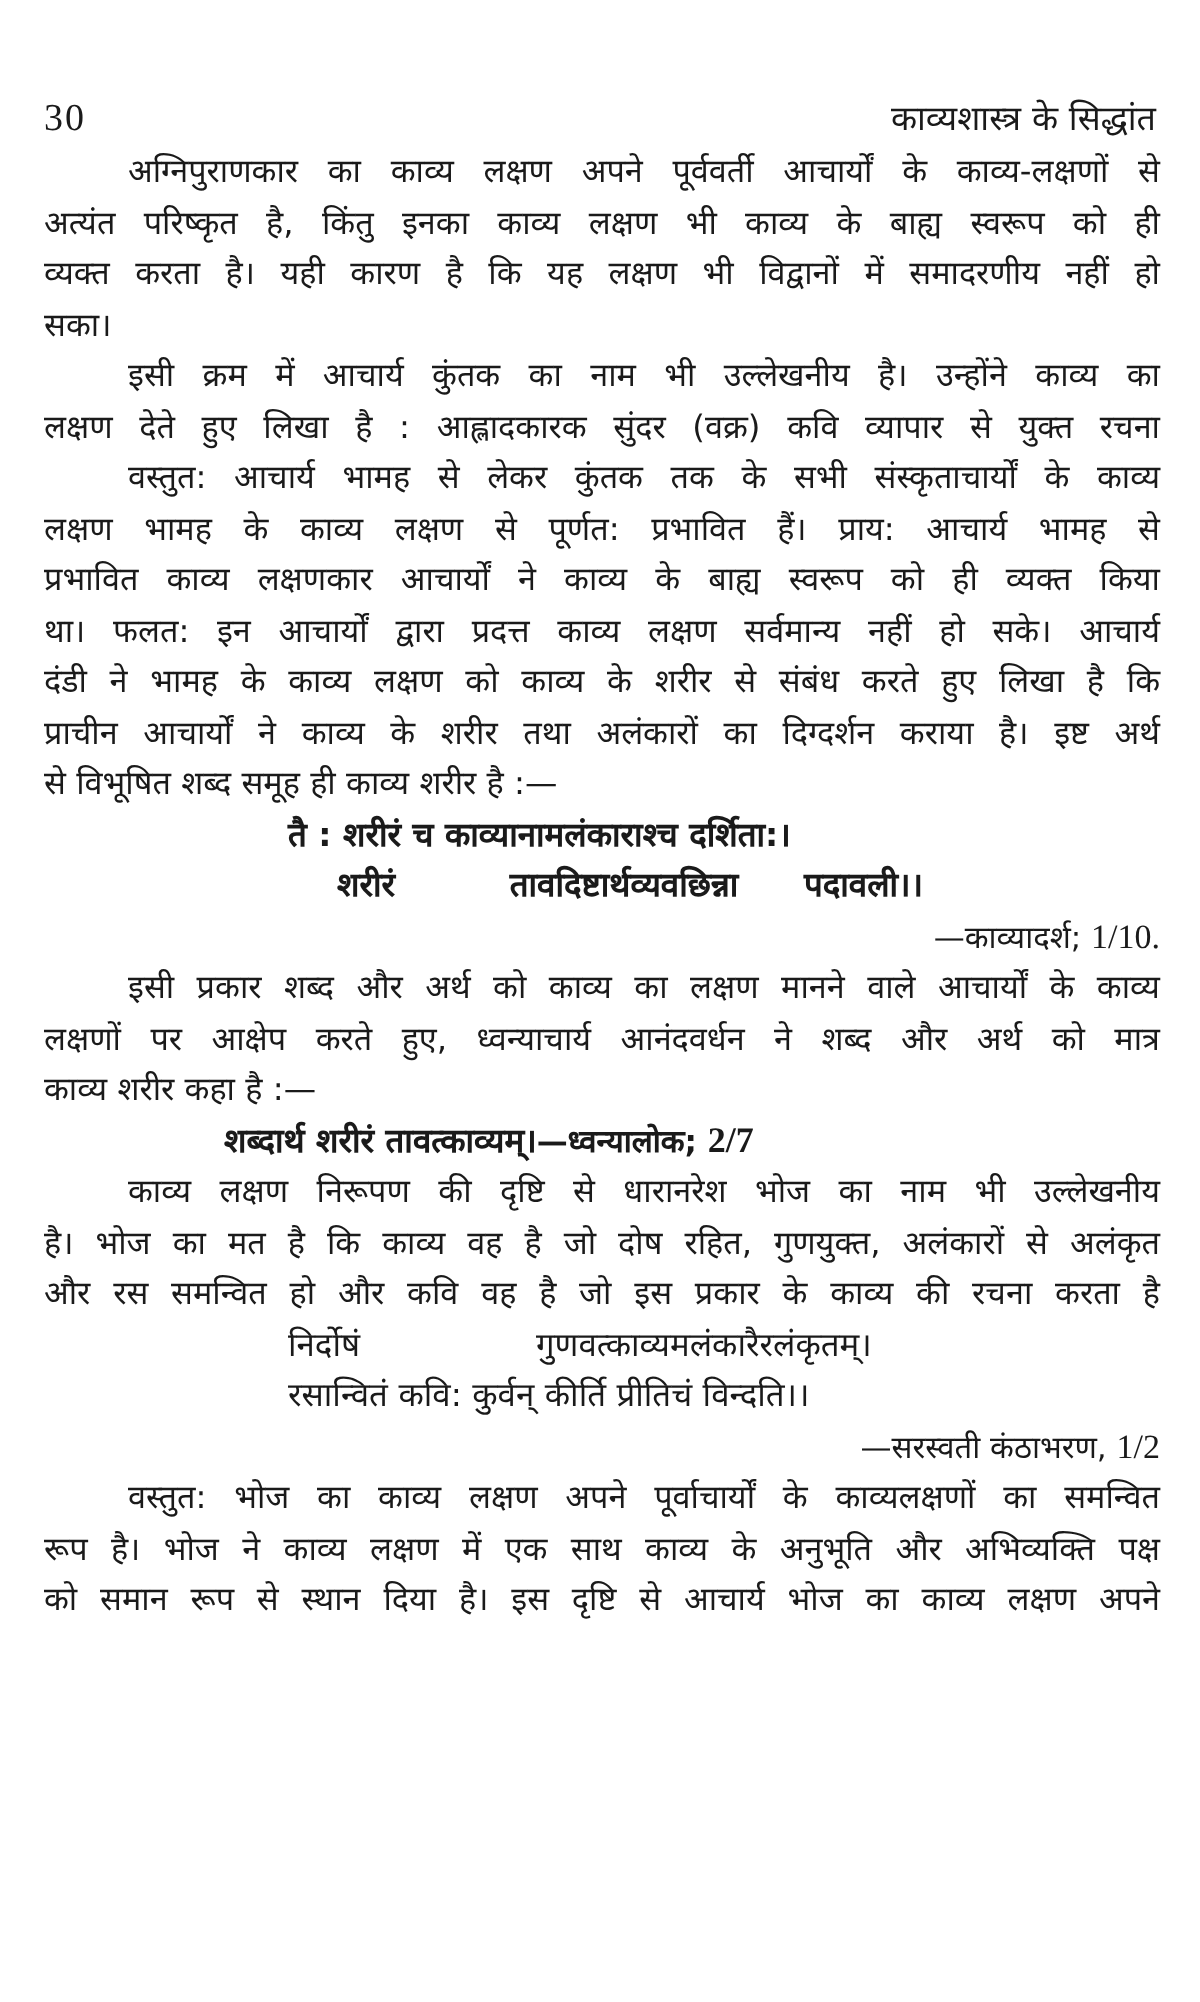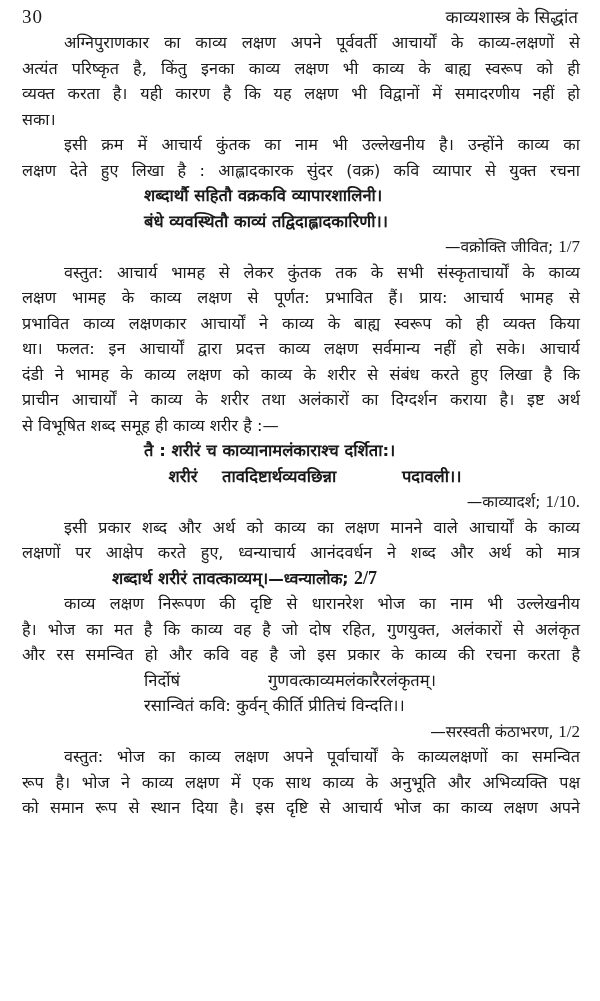--- a/index.html
+++ b/index.html
@@ -2,21 +2,21 @@
 <html><head>
 <meta charset="utf-8">
 <style>
   html, body { margin: 0; padding: 0; }
   body {
     width: 600px; height: 1001px; overflow: hidden;
     background: #ffffff;
     color: #1a1a1a;
     font-family: "Liberation Serif", "DejaVu Serif", serif;
   }
-  .page { position: relative; width: 600px; height: 821px; }
+  .page { position: relative; width: 600px; height: 821px; margin-top: 43px; }
   .header {
     position: absolute; top: 0; left: 22px; right: 22px; height: 28px;
     display: flex; justify-content: space-between; align-items: flex-end;
     font-size: 19px; line-height: 22px;
   }
   .header .pno { font-family: "Liberation Serif", serif; letter-spacing: 1px; }
   .header .title { font-family: "DejaVu Sans", sans-serif; font-size: 17px; }
   .body {
     position: absolute; top: 30px; left: 22px; width: 558px;
     font-family: "DejaVu Sans", sans-serif;
@@ -48,51 +48,45 @@
       <div class="line just">अत्यंत परिष्कृत है, किंतु इनका काव्य लक्षण भी काव्य के बाह्य स्वरूप को ही</div>
       <div class="line just">व्यक्त करता है। यही कारण है कि यह लक्षण भी विद्वानों में समादरणीय नहीं हो</div>
       <div class="line">सका।</div>
     </div>
 
     <div>
       <div class="line just indent">इसी क्रम में आचार्य कुंतक का नाम भी उल्लेखनीय है। उन्होंने काव्य का</div>
       <div class="line just">लक्षण देते हुए लिखा है : आह्लादकारक सुंदर (वक्र) कवि व्यापार से युक्त रचना</div>
     </div>
 
-    <div>
-      <div class="line verse">शब्दार्थौ सहितौ वक्रकवि व्यापारशालिनी।</div>
-      <div class="line verse">बंधे व्यवस्थितौ काव्यं तद्विदाह्लादकारिणी।।</div>
-      <div class="line cite">
-        <span>—वक्रोक्ति जीवित; </span><span class="num">1/7</span>
-      </div>
-    </div>
 
     <div>
       <div class="line just indent">वस्तुत: आचार्य भामह से लेकर कुंतक तक के सभी संस्कृताचार्यों के काव्य</div>
       <div class="line just">लक्षण भामह के काव्य लक्षण से पूर्णत: प्रभावित हैं। प्राय: आचार्य भामह से</div>
       <div class="line just">प्रभावित काव्य लक्षणकार आचार्यों ने काव्य के बाह्य स्वरूप को ही व्यक्त किया</div>
       <div class="line just">था। फलत: इन आचार्यों द्वारा प्रदत्त काव्य लक्षण सर्वमान्य नहीं हो सके। आचार्य</div>
       <div class="line just">दंडी ने भामह के काव्य लक्षण को काव्य के शरीर से संबंध करते हुए लिखा है कि</div>
       <div class="line just">प्राचीन आचार्यों ने काव्य के शरीर तथा अलंकारों का दिग्दर्शन कराया है। इष्ट अर्थ</div>
       <div class="line">से विभूषित शब्द समूह ही काव्य शरीर है :—</div>
     </div>
 
     <div>
       <div class="line verse">तै : शरीरं च काव्यानामलंकाराश्च दर्शिता:।</div>
       <div class="line verse" style="word-spacing:0;">
-        <span style="display:inline-block;width:78px;text-align:center;">शरीरं</span><span style="display:inline-block;width:180px;">तावदिष्टार्थव्यवछिन्ना</span><span>पदावली।।</span>
+        <span style="display:inline-block;width:78px;text-align:center;">शरीरं</span><span style="display:inline-block;width:180px;text-align:center;">तावदिष्टार्थव्यवछिन्ना</span><span>पदावली।।</span>
       </div>
       <div class="line cite">
         <span>—काव्यादर्श; </span><span class="num">1/10.</span>
       </div>
     </div>
 
     <div>
       <div class="line just indent">इसी प्रकार शब्द और अर्थ को काव्य का लक्षण मानने वाले आचार्यों के काव्य</div>
       <div class="line just">लक्षणों पर आक्षेप करते हुए, ध्वन्याचार्य आनंदवर्धन ने शब्द और अर्थ को मात्र</div>
+      <div class="line">काव्य शरीर कहा है :—</div>
     </div>
 
     <div>
       <div class="line verse" style="padding-left:90px;">
         <span>शब्दार्थ शरीरं तावत्काव्यम्।</span><span class="inline-cite">—ध्वन्यालोक; </span><span class="inline-cite num" style="font-family:'Liberation Serif',serif;font-size:18px;">2/7</span>
       </div>
     </div>
 
     <div>
       <div class="line just indent">काव्य लक्षण निरूपण की दृष्टि से धारानरेश भोज का नाम भी उल्लेखनीय</div>

